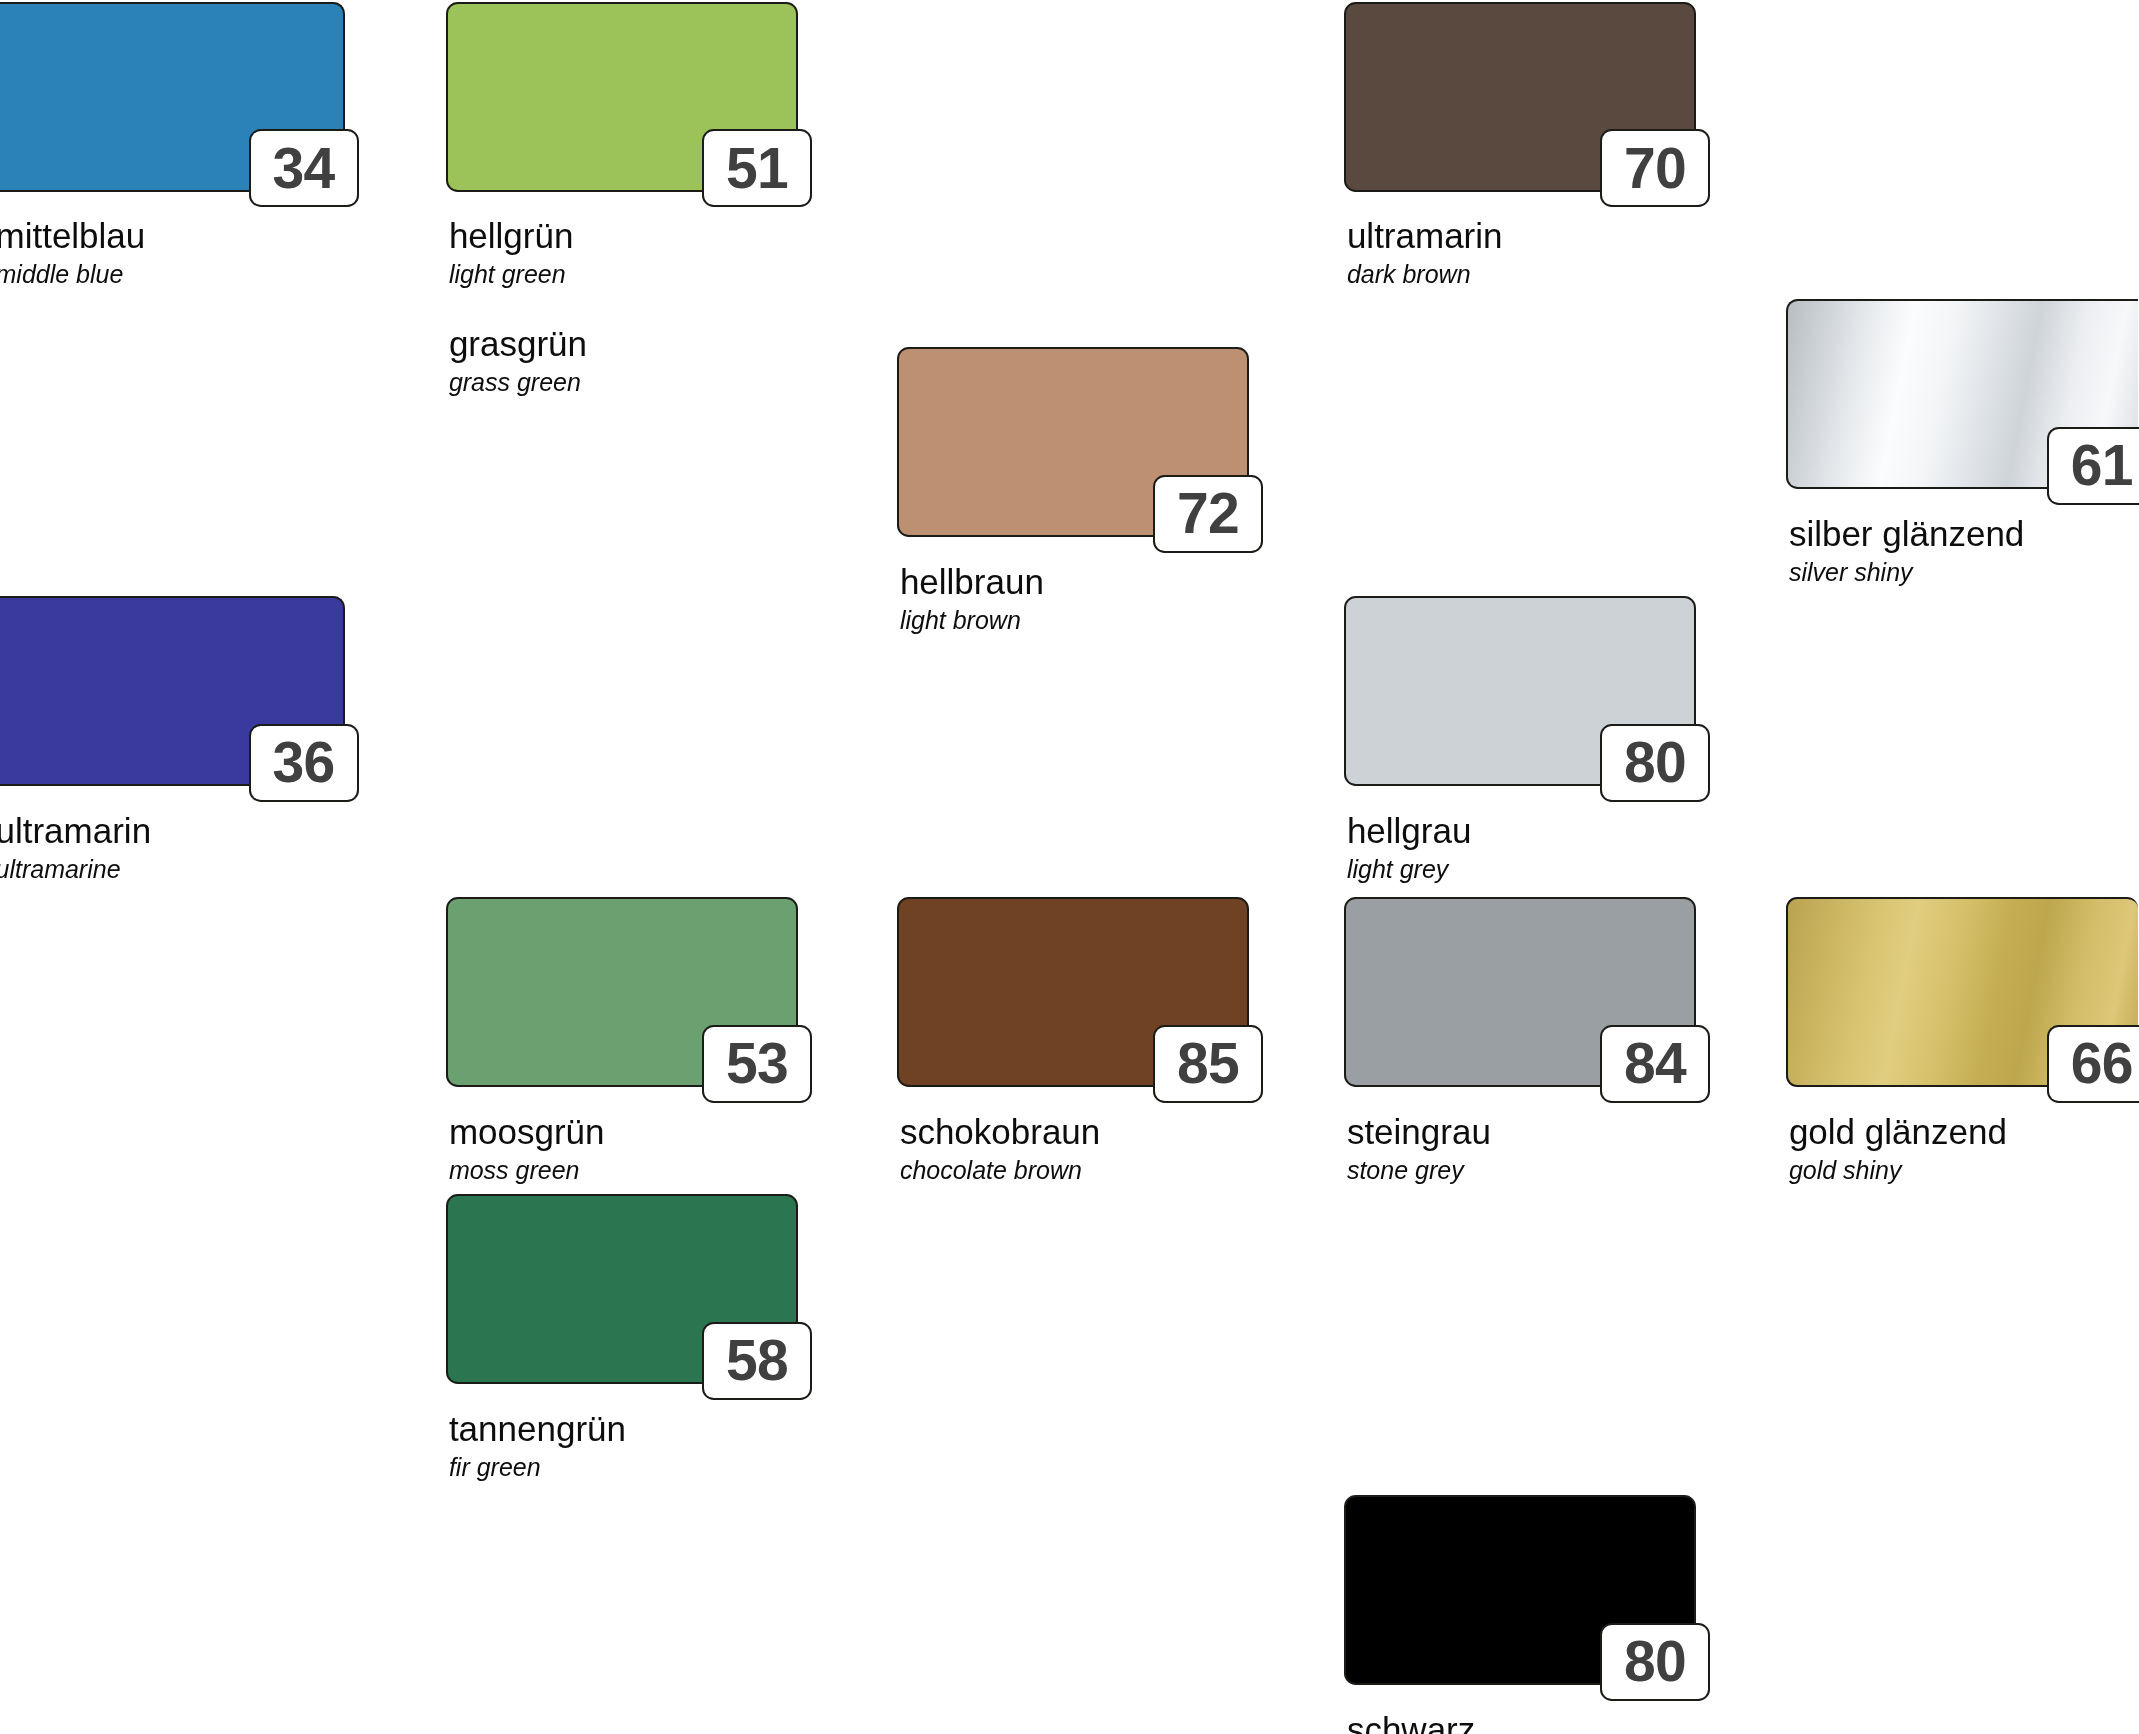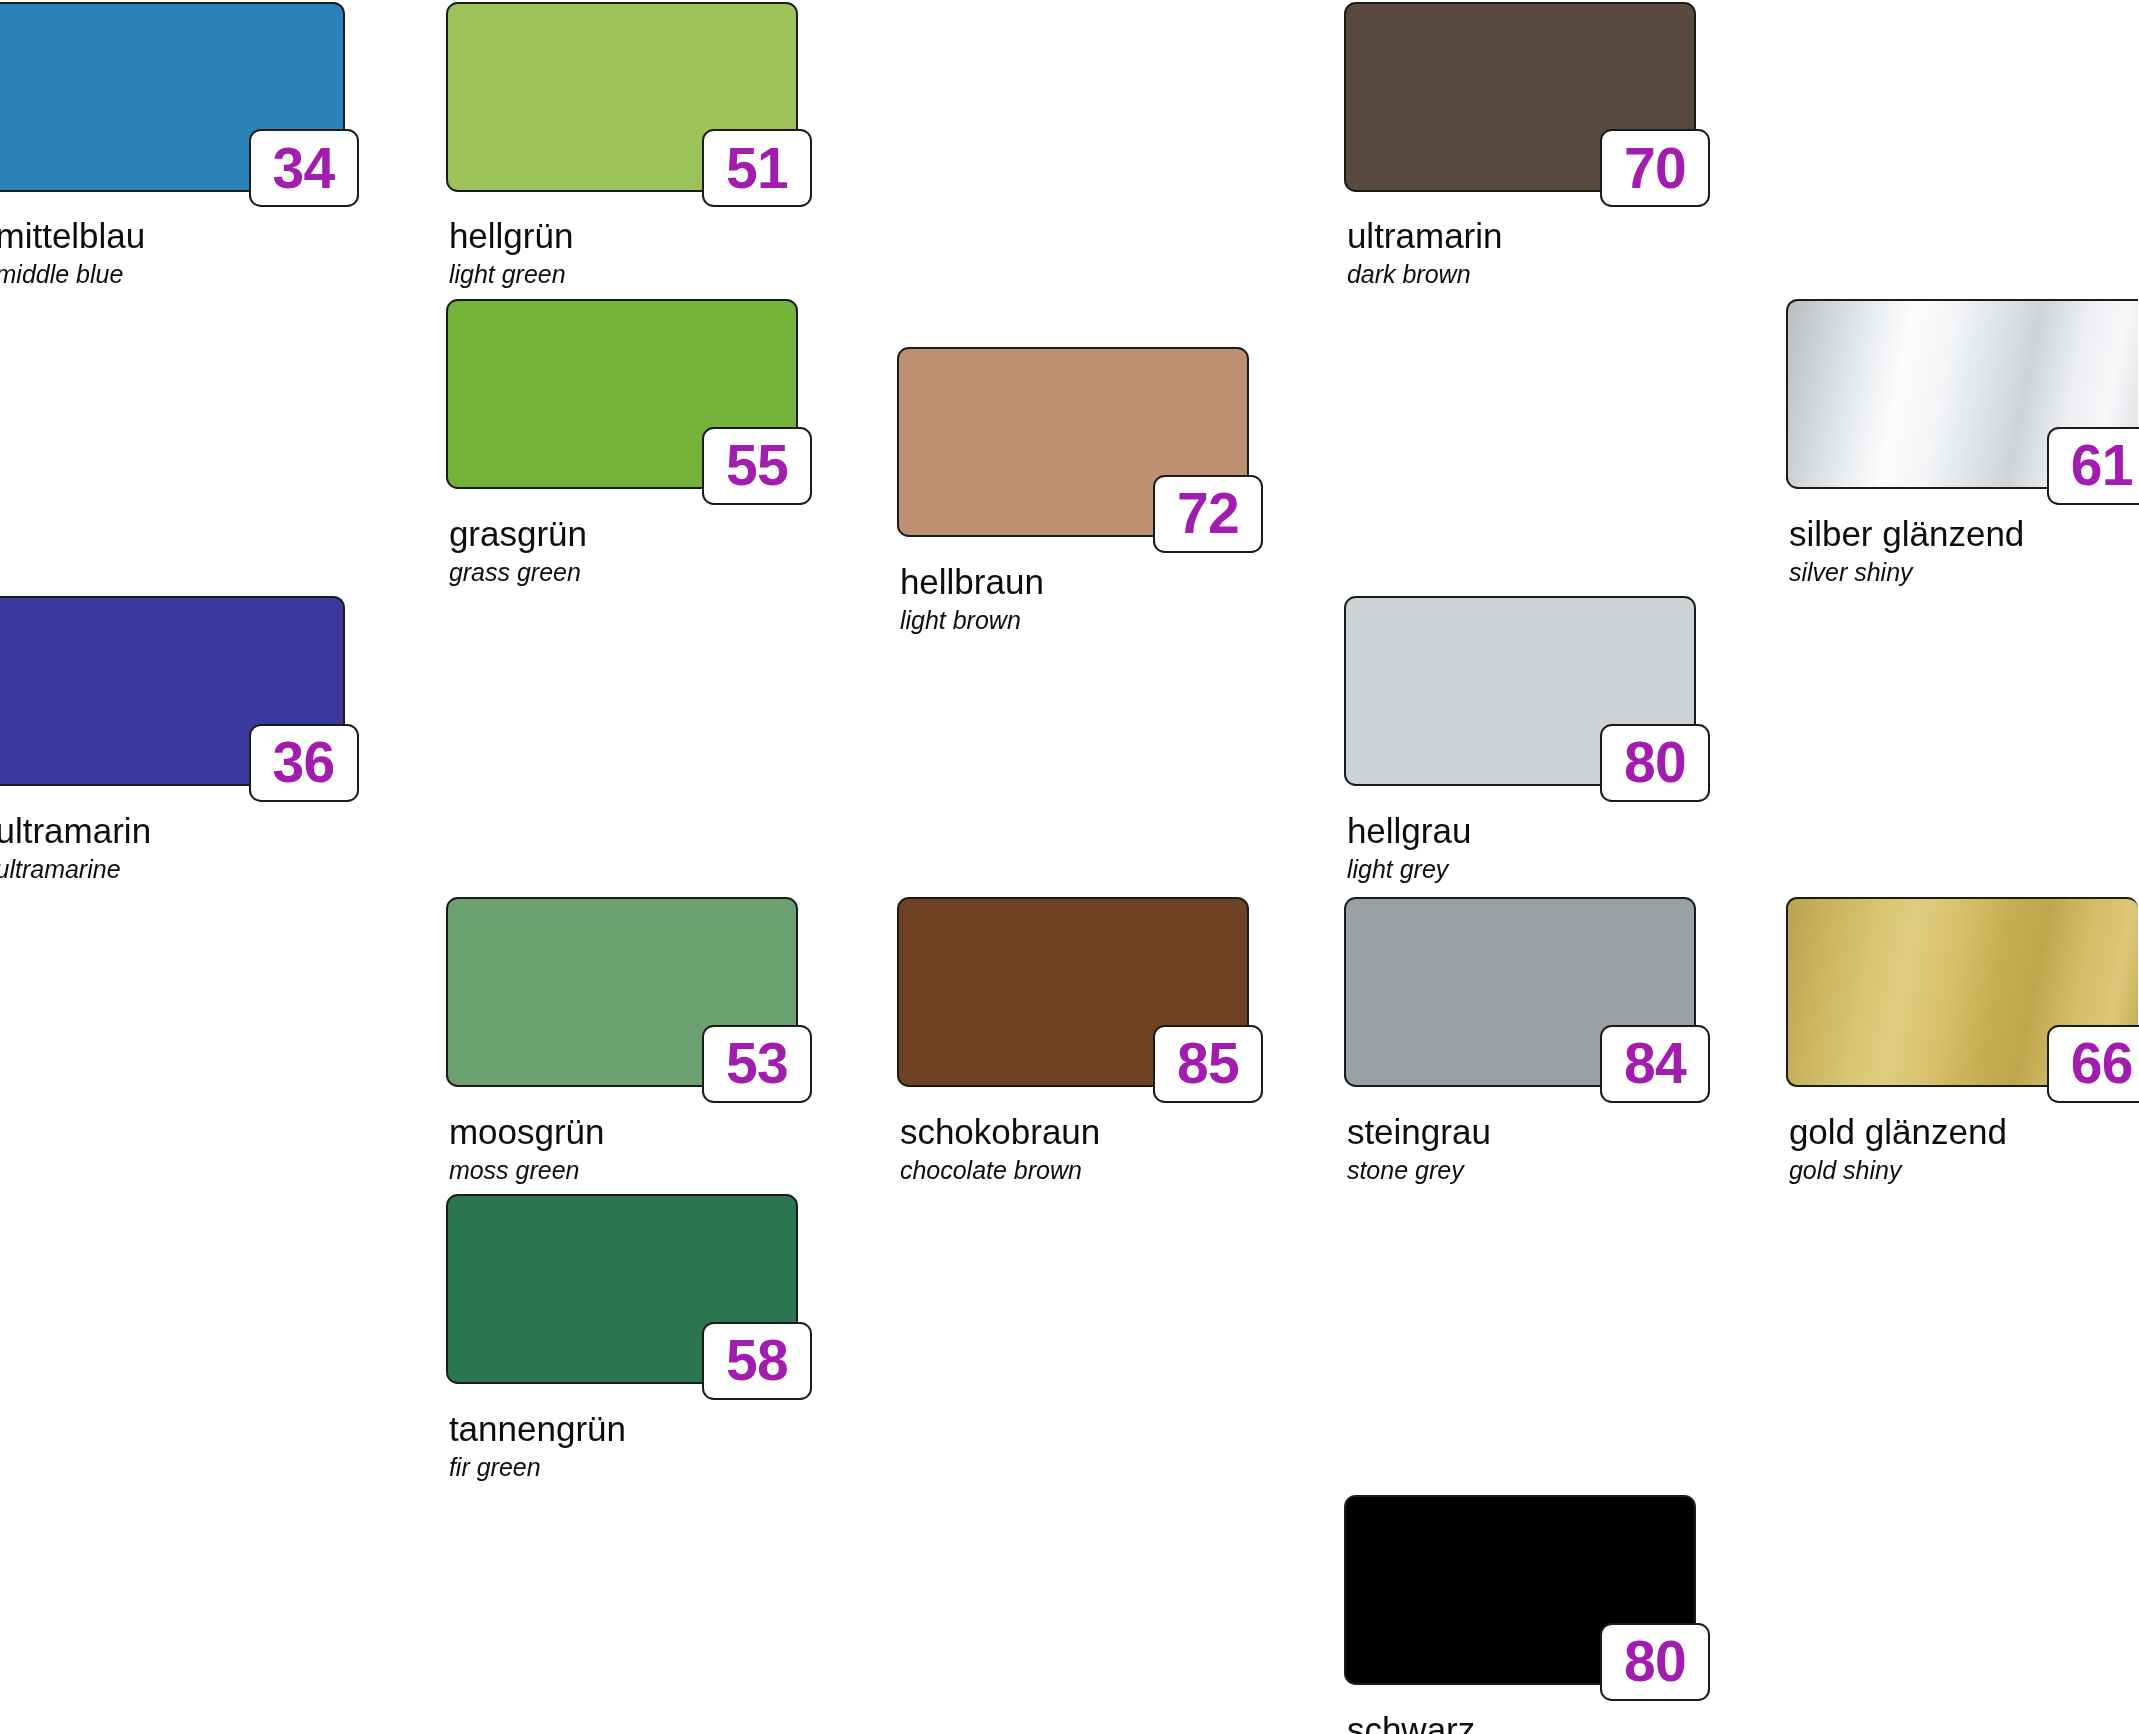--- a/index.html
+++ b/index.html
@@ -65,21 +65,21 @@
     background: #ffffff;
     border: 2.2px solid #1b1b18;
     border-radius: 11.8px;
     display: flex;
     align-items: center;
     justify-content: center;
     font-weight: bold;
     font-size: 57px;
     line-height: 1;
     letter-spacing: -0.7px;
-    color: #a21caf;
+    color: #404040;
   }
   .badge.badge-clip {
     right: -17.7px;
     border-right: none;
     border-top-right-radius: 0;
     border-bottom-right-radius: 0;
     justify-content: flex-start;
     padding-left: 22px;
     width: 109px;
   }
@@ -129,23 +129,20 @@
     <div class="swatch-cell" style="left: 1344px; top: 1.5px;">
       <div class="chip" style="background: rgb(89, 73, 63);">
         <div class="badge">70</div>
       </div>
       <div class="names">
         <div class="name-de">ultramarin</div>
         <div class="name-en">dark brown</div>
       </div>
     </div>
     <div class="swatch-cell" style="left: 446px; top: 299px;">
-      <div class="chip" style="background: rgb(116, 178, 58);">
-        <div class="badge">55</div>
-      </div>
       <div class="names">
         <div class="name-de">grasgrün</div>
         <div class="name-en">grass green</div>
       </div>
     </div>
     <div class="swatch-cell" style="left: 897px; top: 299px;">
       <div class="chip" style="background: rgb(188, 144, 113); margin-top: 48px;">
         <div class="badge">72</div>
       </div>
       <div class="names">

